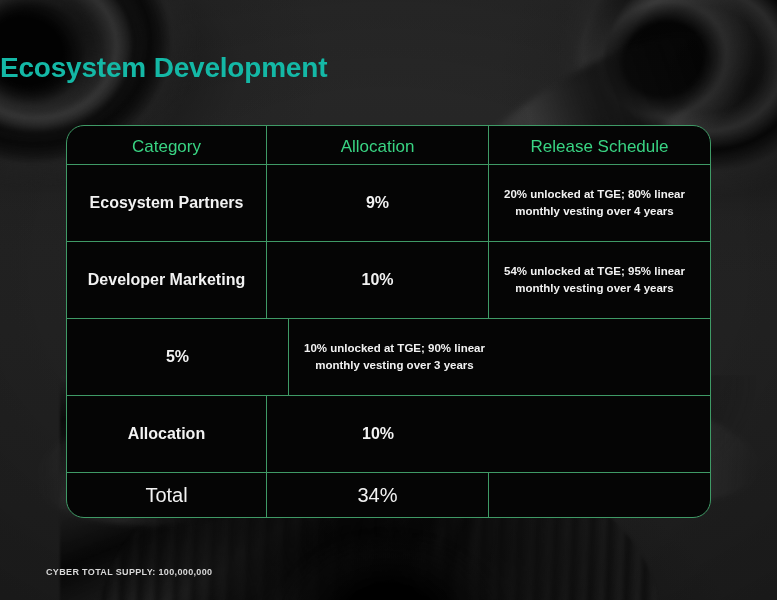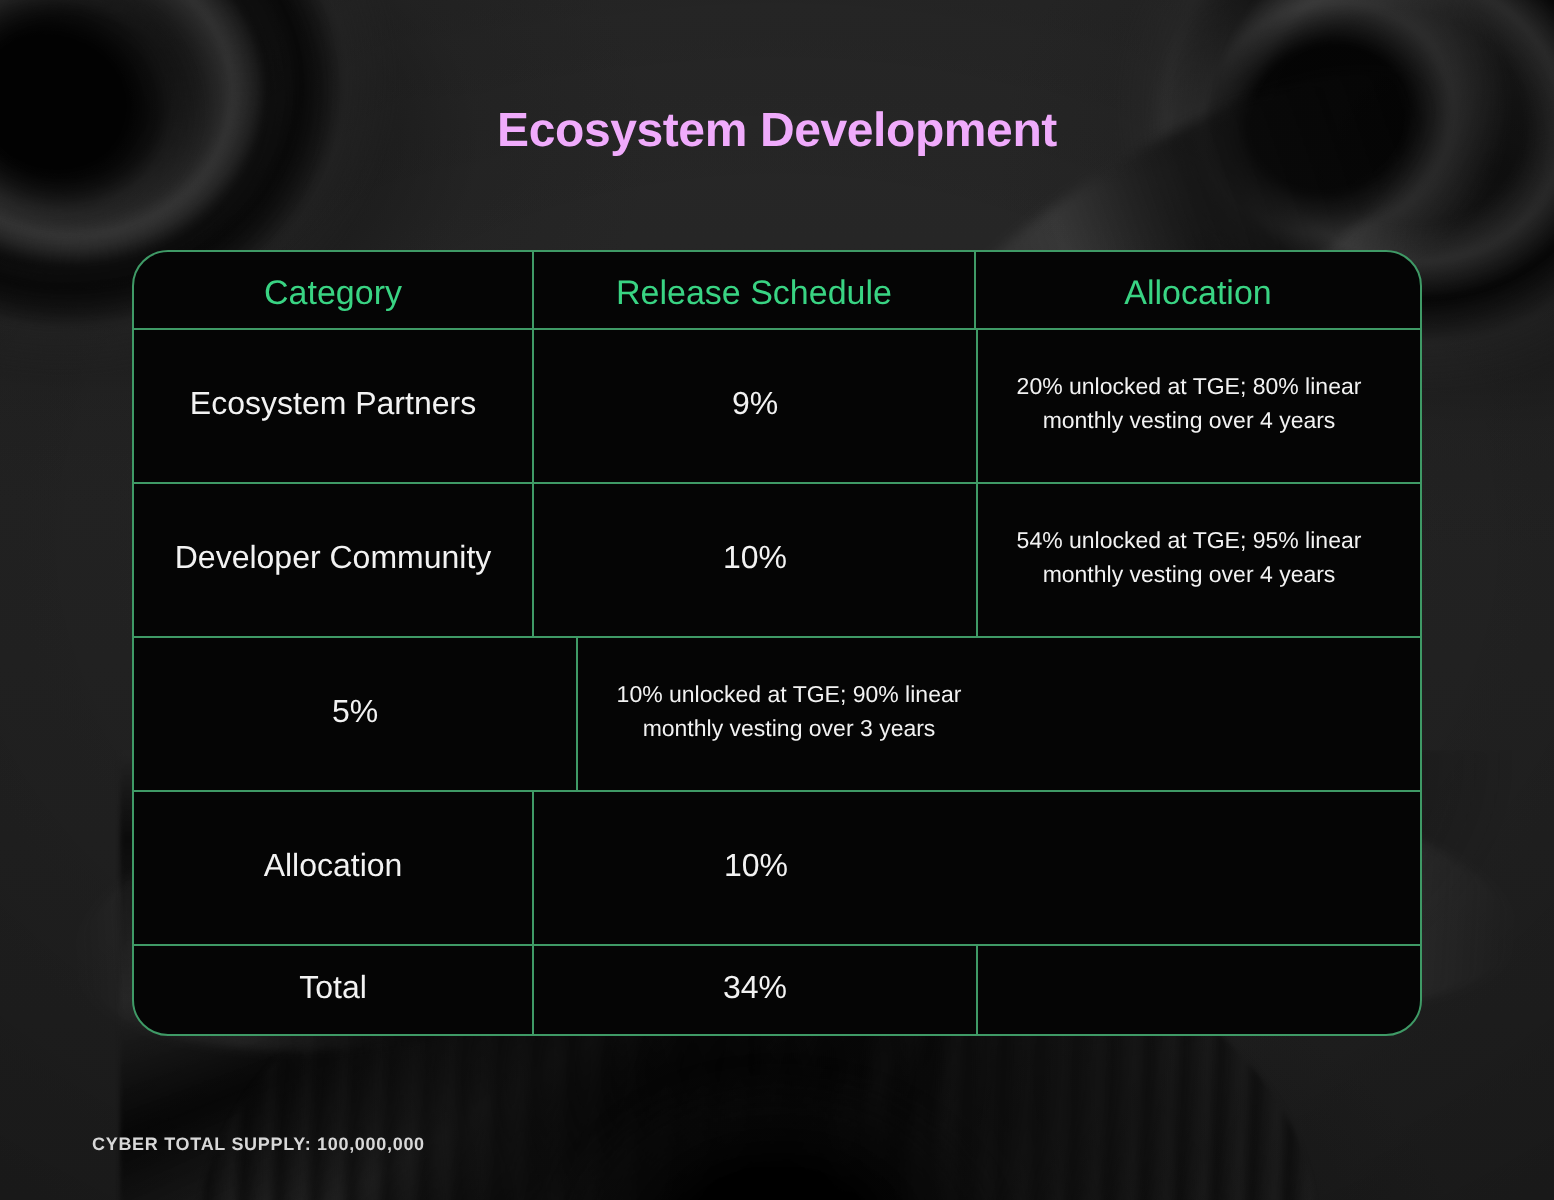--- a/index.html
+++ b/index.html
@@ -211,23 +211,22 @@
     z-index: 2;
     width: 777px;
     height: 600px;
   }
 
   .title {
     position: absolute;
     top: 52px;
     left: 0;
     width: 100%;
-    text-align: center;
-    color: #f0abfc;
-    font-size: 24px;
+    color: #14b8a6;
+    font-size: 28px;
     font-weight: bold;
     letter-spacing: -0.2px;
   }
 
   
   .table {
     position: absolute;
     left: 66px;
     top: 125px;
     width: 645px;
@@ -260,32 +259,32 @@
   .col-release    { width: 221px; flex: 0 0 221px; }
 
   .header-row .cell {
     color: #39d483;
     font-size: 17px;
     height: 38px;
     padding-top: 4px;
     padding-bottom: 0;
   }
 
-  .body-row { height: 77px; }
+  .body-row { height: 77px; font-weight: bold; }
   .body-row .cell.col-category { font-size: 16px; line-height: 1.35; }
   .body-row .cell.col-allocation { font-size: 16px; }
   .body-row .cell.col-release {
     font-size: 11.5px;
     line-height: 1.45;
     padding-left: 14px;
     padding-right: 24px;
   }
 
   .total-row { height: 44px; }
-  .total-row .cell { font-size: 16px; }
+  .total-row .cell { font-size: 20px; }
 
   .footer {
     position: absolute;
     left: 22px;
     bottom: 23px;
     color: #d8d8d8;
     font-size: 9px;
     font-weight: bold;
     letter-spacing: 0.35px;
     margin-left: 24px;
@@ -313,32 +312,32 @@
 </div>
 
 <div class="page">
 
   <div class="title">Ecosystem Development</div>
 
   <div class="table">
 
     <div class="row header-row">
       <div class="cell col-category">Category</div>
+      <div class="cell col-allocation">Allocation</div>
       <div class="cell col-release">Release Schedule</div>
-      <div class="cell col-allocation">Allocation</div>
     </div>
 
     <div class="row body-row">
       <div class="cell col-category">Ecosystem Partners</div>
       <div class="cell col-allocation">9%</div>
       <div class="cell col-release">20% unlocked at TGE; 80% linear monthly vesting over 4 years</div>
     </div>
 
     <div class="row body-row">
-      <div class="cell col-category">Developer Community</div>
+      <div class="cell col-category">Developer Marketing</div>
       <div class="cell col-allocation">10%</div>
       <div class="cell col-release">54% unlocked at TGE; 95% linear monthly vesting over 4 years</div>
     </div>
 
     <div class="row body-row">
       <div class="cell col-allocation">5%</div>
       <div class="cell col-release">10% unlocked at TGE; 90% linear monthly vesting over 3 years</div>
     </div>
 
     <div class="row body-row">

